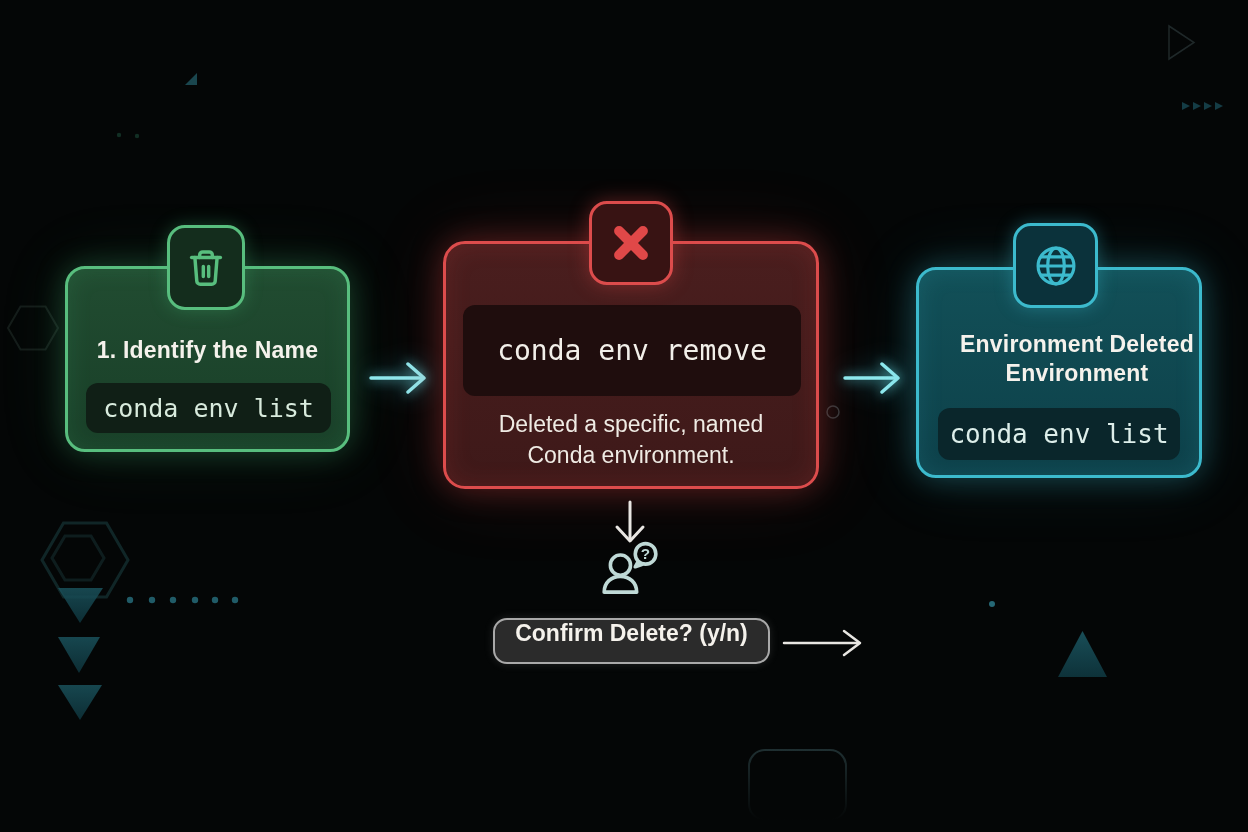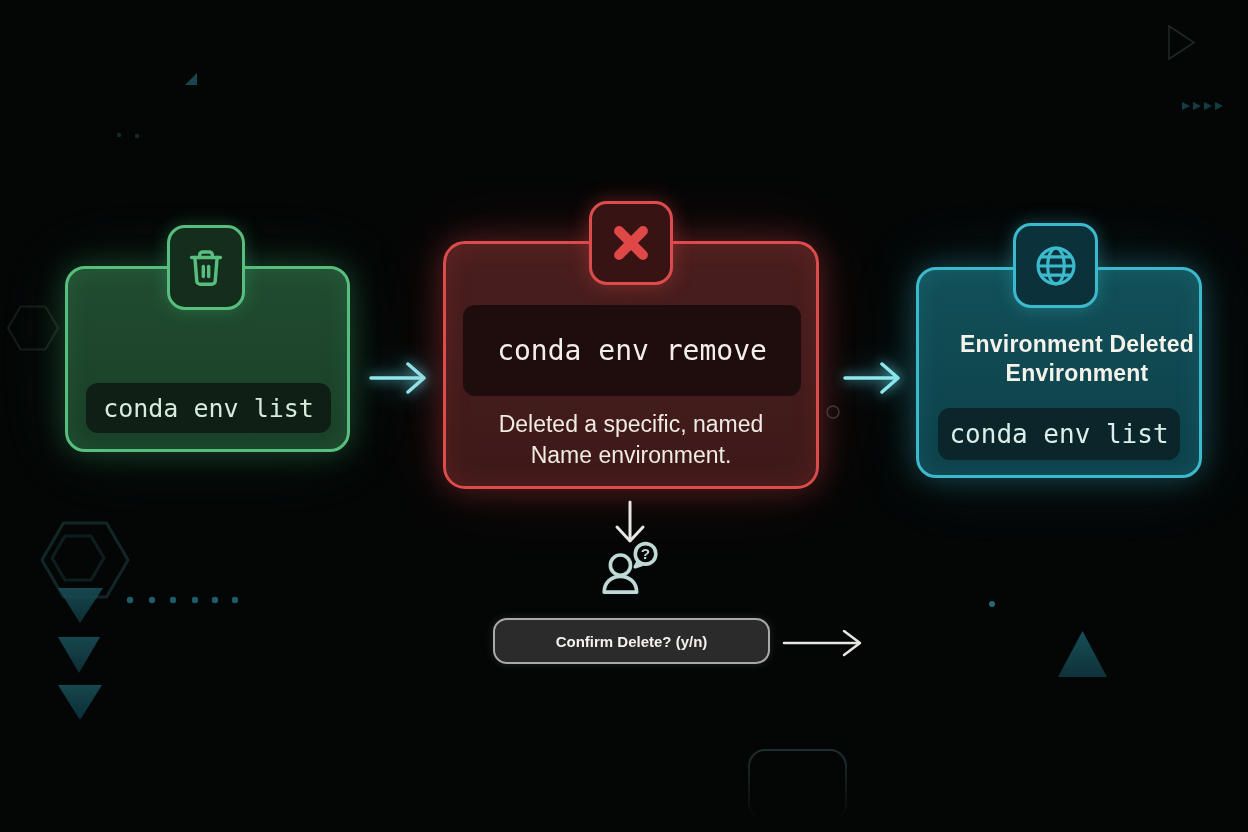--- a/index.html
+++ b/index.html
@@ -64,22 +64,22 @@
     position:absolute;left:0;right:0;top:165px;text-align:center;
     color:var(--desc-text,#efebe4);font-size:23px;line-height:31px;
   }
   
   .flow-arrow{position:absolute;z-index:2;color:var(--cyan-arrow,#8fe9ee);filter:drop-shadow(0 0 6px rgba(100,220,230,.85)) drop-shadow(0 0 14px rgba(60,190,210,.45));}
   .plain-arrow{position:absolute;z-index:2;color:var(--white-arrow,#e8e6e2);}
   .person{position:absolute;left:594px;top:540px;z-index:2;color:var(--person-icon,#bfd9d6);}
   .pill{
     position:absolute;left:493px;top:618px;width:277px;height:46px;z-index:2;box-sizing:border-box;
     background:var(--pill-bg,#2b2b2b);border:2px solid var(--pill-border,#a9a9a9);border-radius:14px;
-    display:flex;align-items:center;justify-content:center;
-    color:var(--heading-text,#f5f2ec);font-size:15px;font-weight:bold;
+    display:flex;align-items:flex-start;justify-content:center;
+    color:var(--heading-text,#f5f2ec);font-size:23px;font-weight:bold;
     box-shadow:0 0 10px rgba(200,200,200,.15);
   }
   svg{display:block;}
 </style>
 </head>
 <body>
 
 <div class="stage">
 
   <svg class="deco" width="1248" height="832" viewBox="0 0 1248 832">
@@ -137,20 +137,21 @@
     </g>
     <g>
       <circle cx="992" cy="604" r="3" fill="#2e8191" opacity="0.8"></circle>
     </g>
     <g>
       <rect x="749" y="750" width="97" height="70" rx="16" fill="none" stroke="url(#fadeStroke)" stroke-width="2"></rect>
     </g>
   </svg>
 
   <div class="node node-green">
+    <div class="title" style="top:67px;">1. Identify the Name</div>
     <div class="chip chip-green">
       <span>conda env list</span>
     </div>
   </div>
   <div class="badge badge-green">
     <span>
       <svg width="46" height="46" viewBox="0 0 24 24" fill="none" stroke="currentColor" stroke-width="1.8" stroke-linecap="round" stroke-linejoin="round">
         <path d="M4.5 6.5h15"></path>
         <path d="M8.7 6.5V5.2a1.6 1.6 0 0 1 1.6-1.6h3.4a1.6 1.6 0 0 1 1.6 1.6v1.3"></path>
         <path d="M6.2 6.5l1 12.3a1.8 1.8 0 0 0 1.8 1.7h6a1.8 1.8 0 0 0 1.8-1.7l1-12.3"></path>
@@ -165,21 +166,21 @@
       <polyline points="42,8 58,22 42,36"></polyline>
     </svg>
   </div>
 
   <div class="node node-red">
     <div class="chip chip-red">
       <span>conda env remove</span>
     </div>
     <div class="desc">
       <div>Deleted a specific, named</div>
-      <div>Name environment.</div>
+      <div>Conda environment.</div>
     </div>
   </div>
   <div class="badge badge-red">
     <span>
       <svg width="52" height="52" viewBox="0 0 24 24" fill="none" stroke="currentColor" stroke-width="4.6" stroke-linecap="round">
         <path d="M6.5 6.5 17.5 17.5M17.5 6.5 6.5 17.5"></path>
       </svg>
     </span>
   </div>
 

